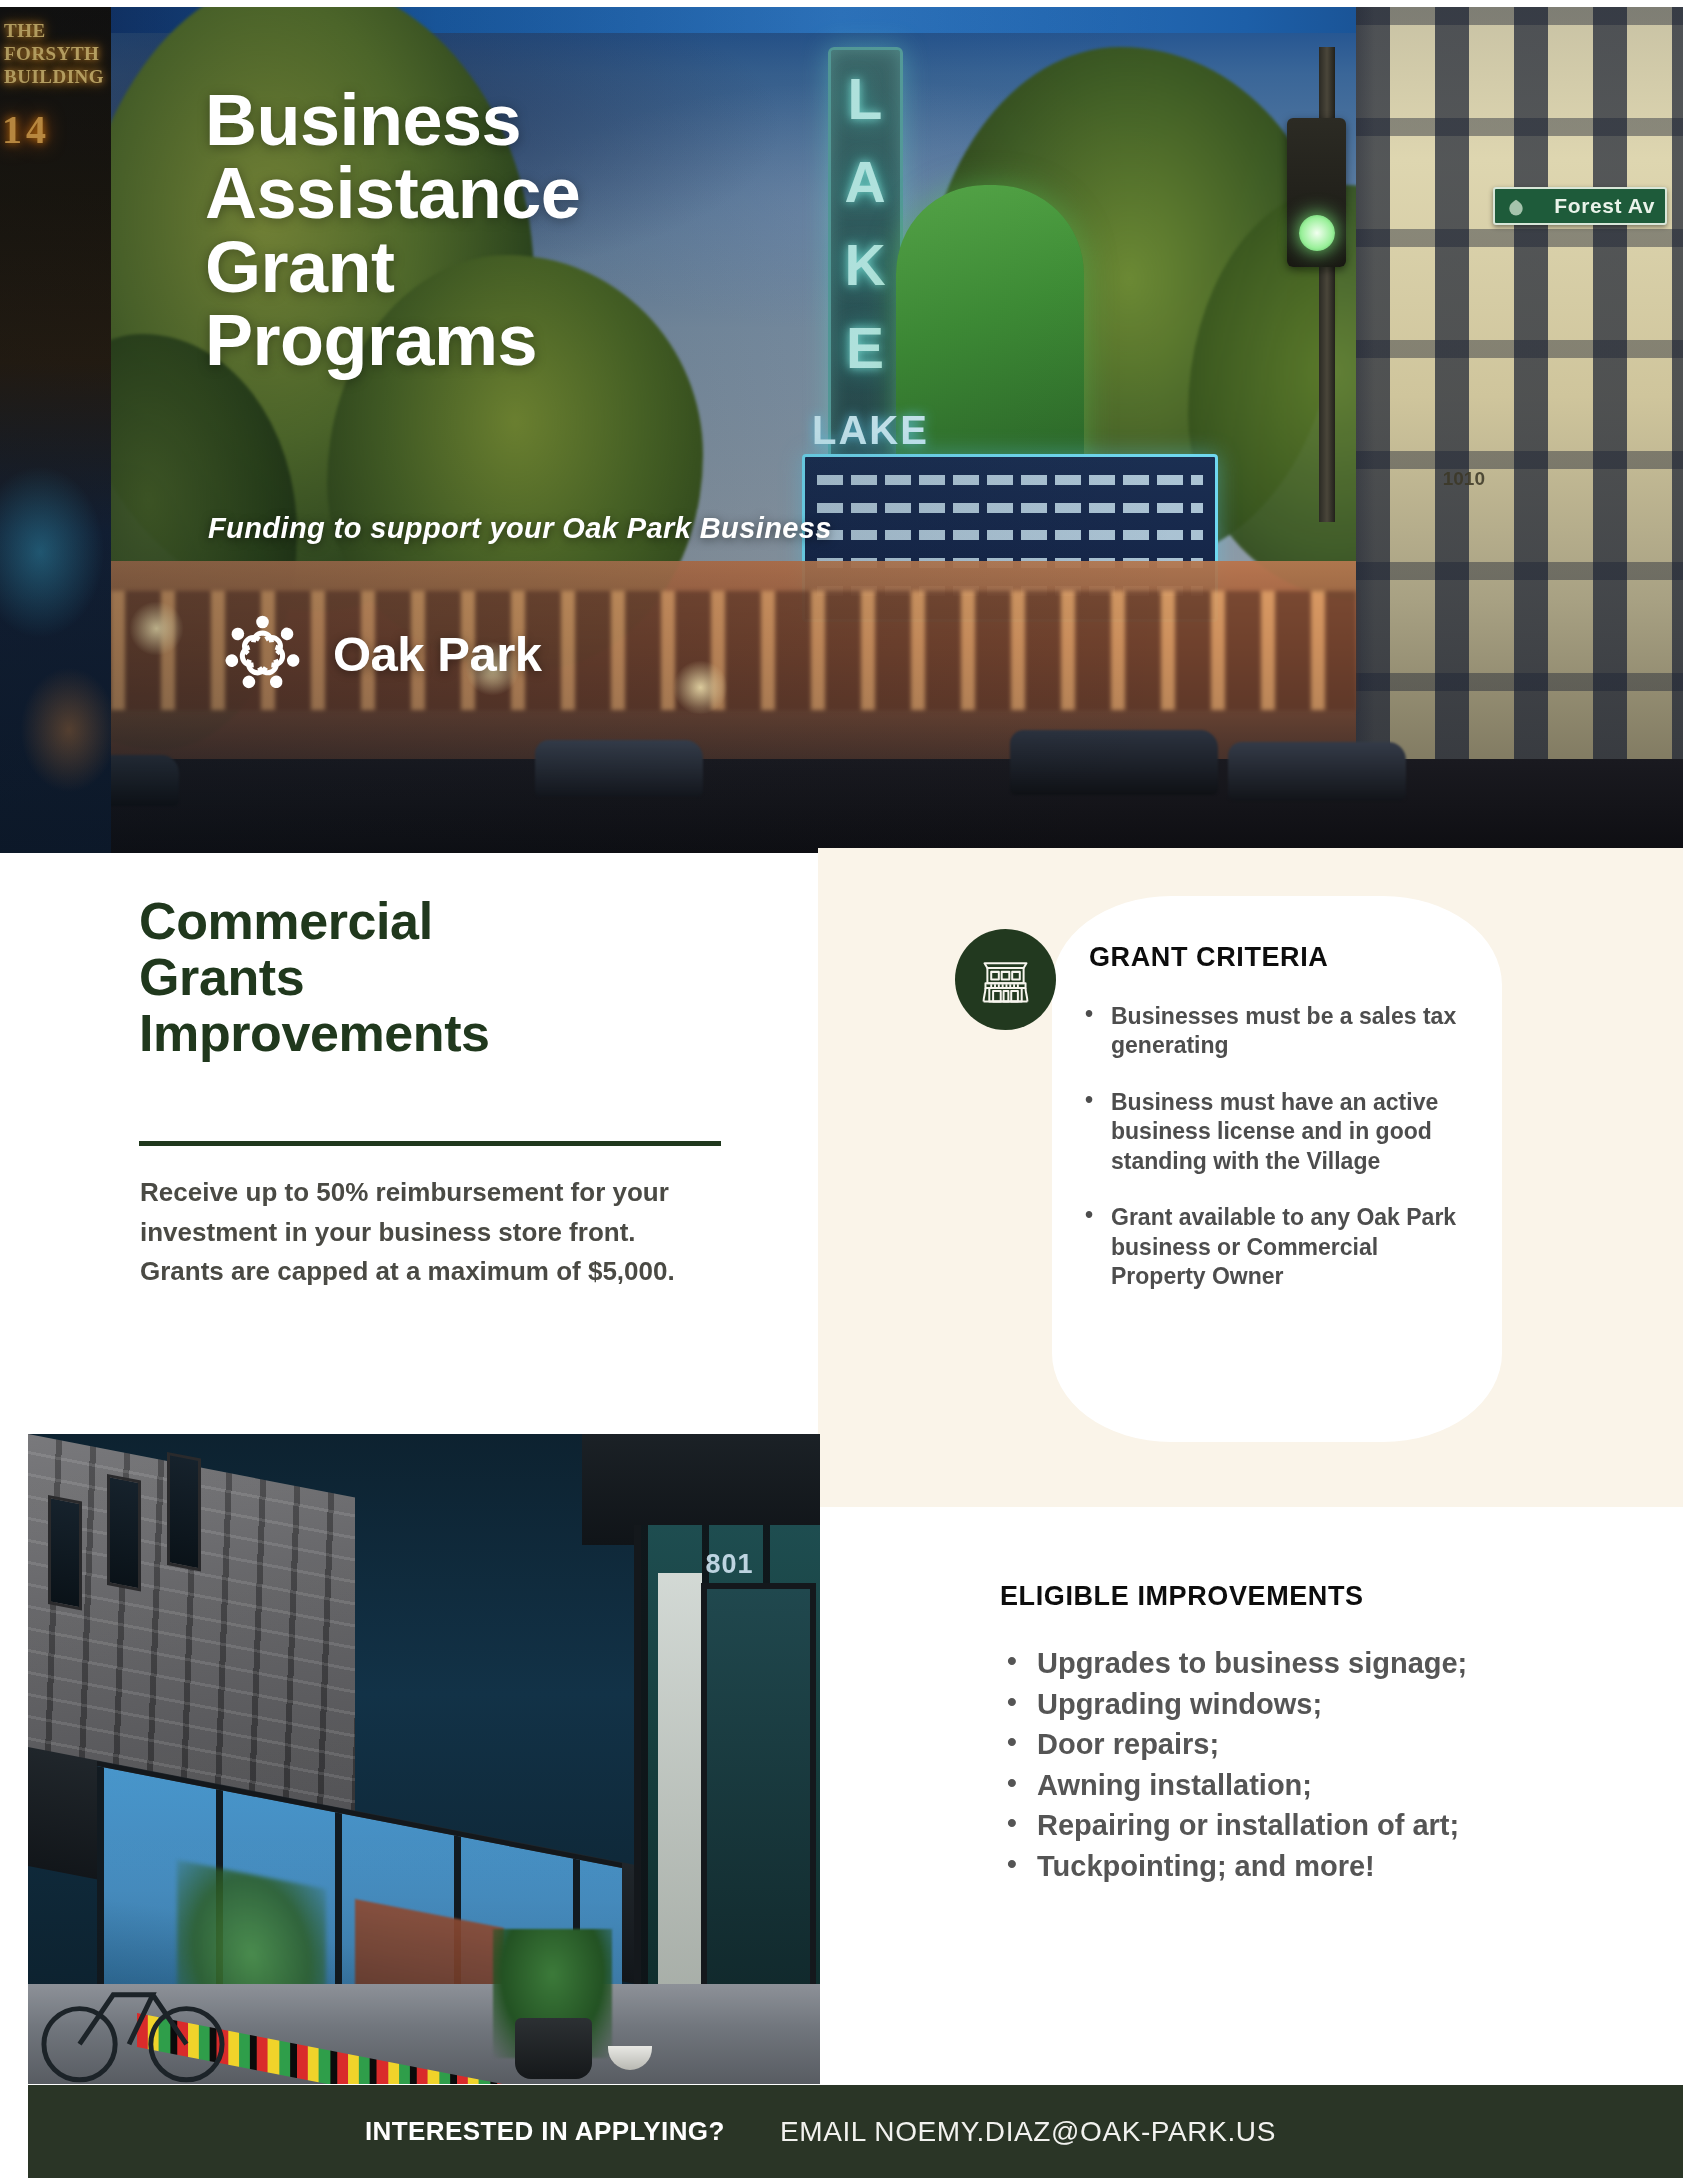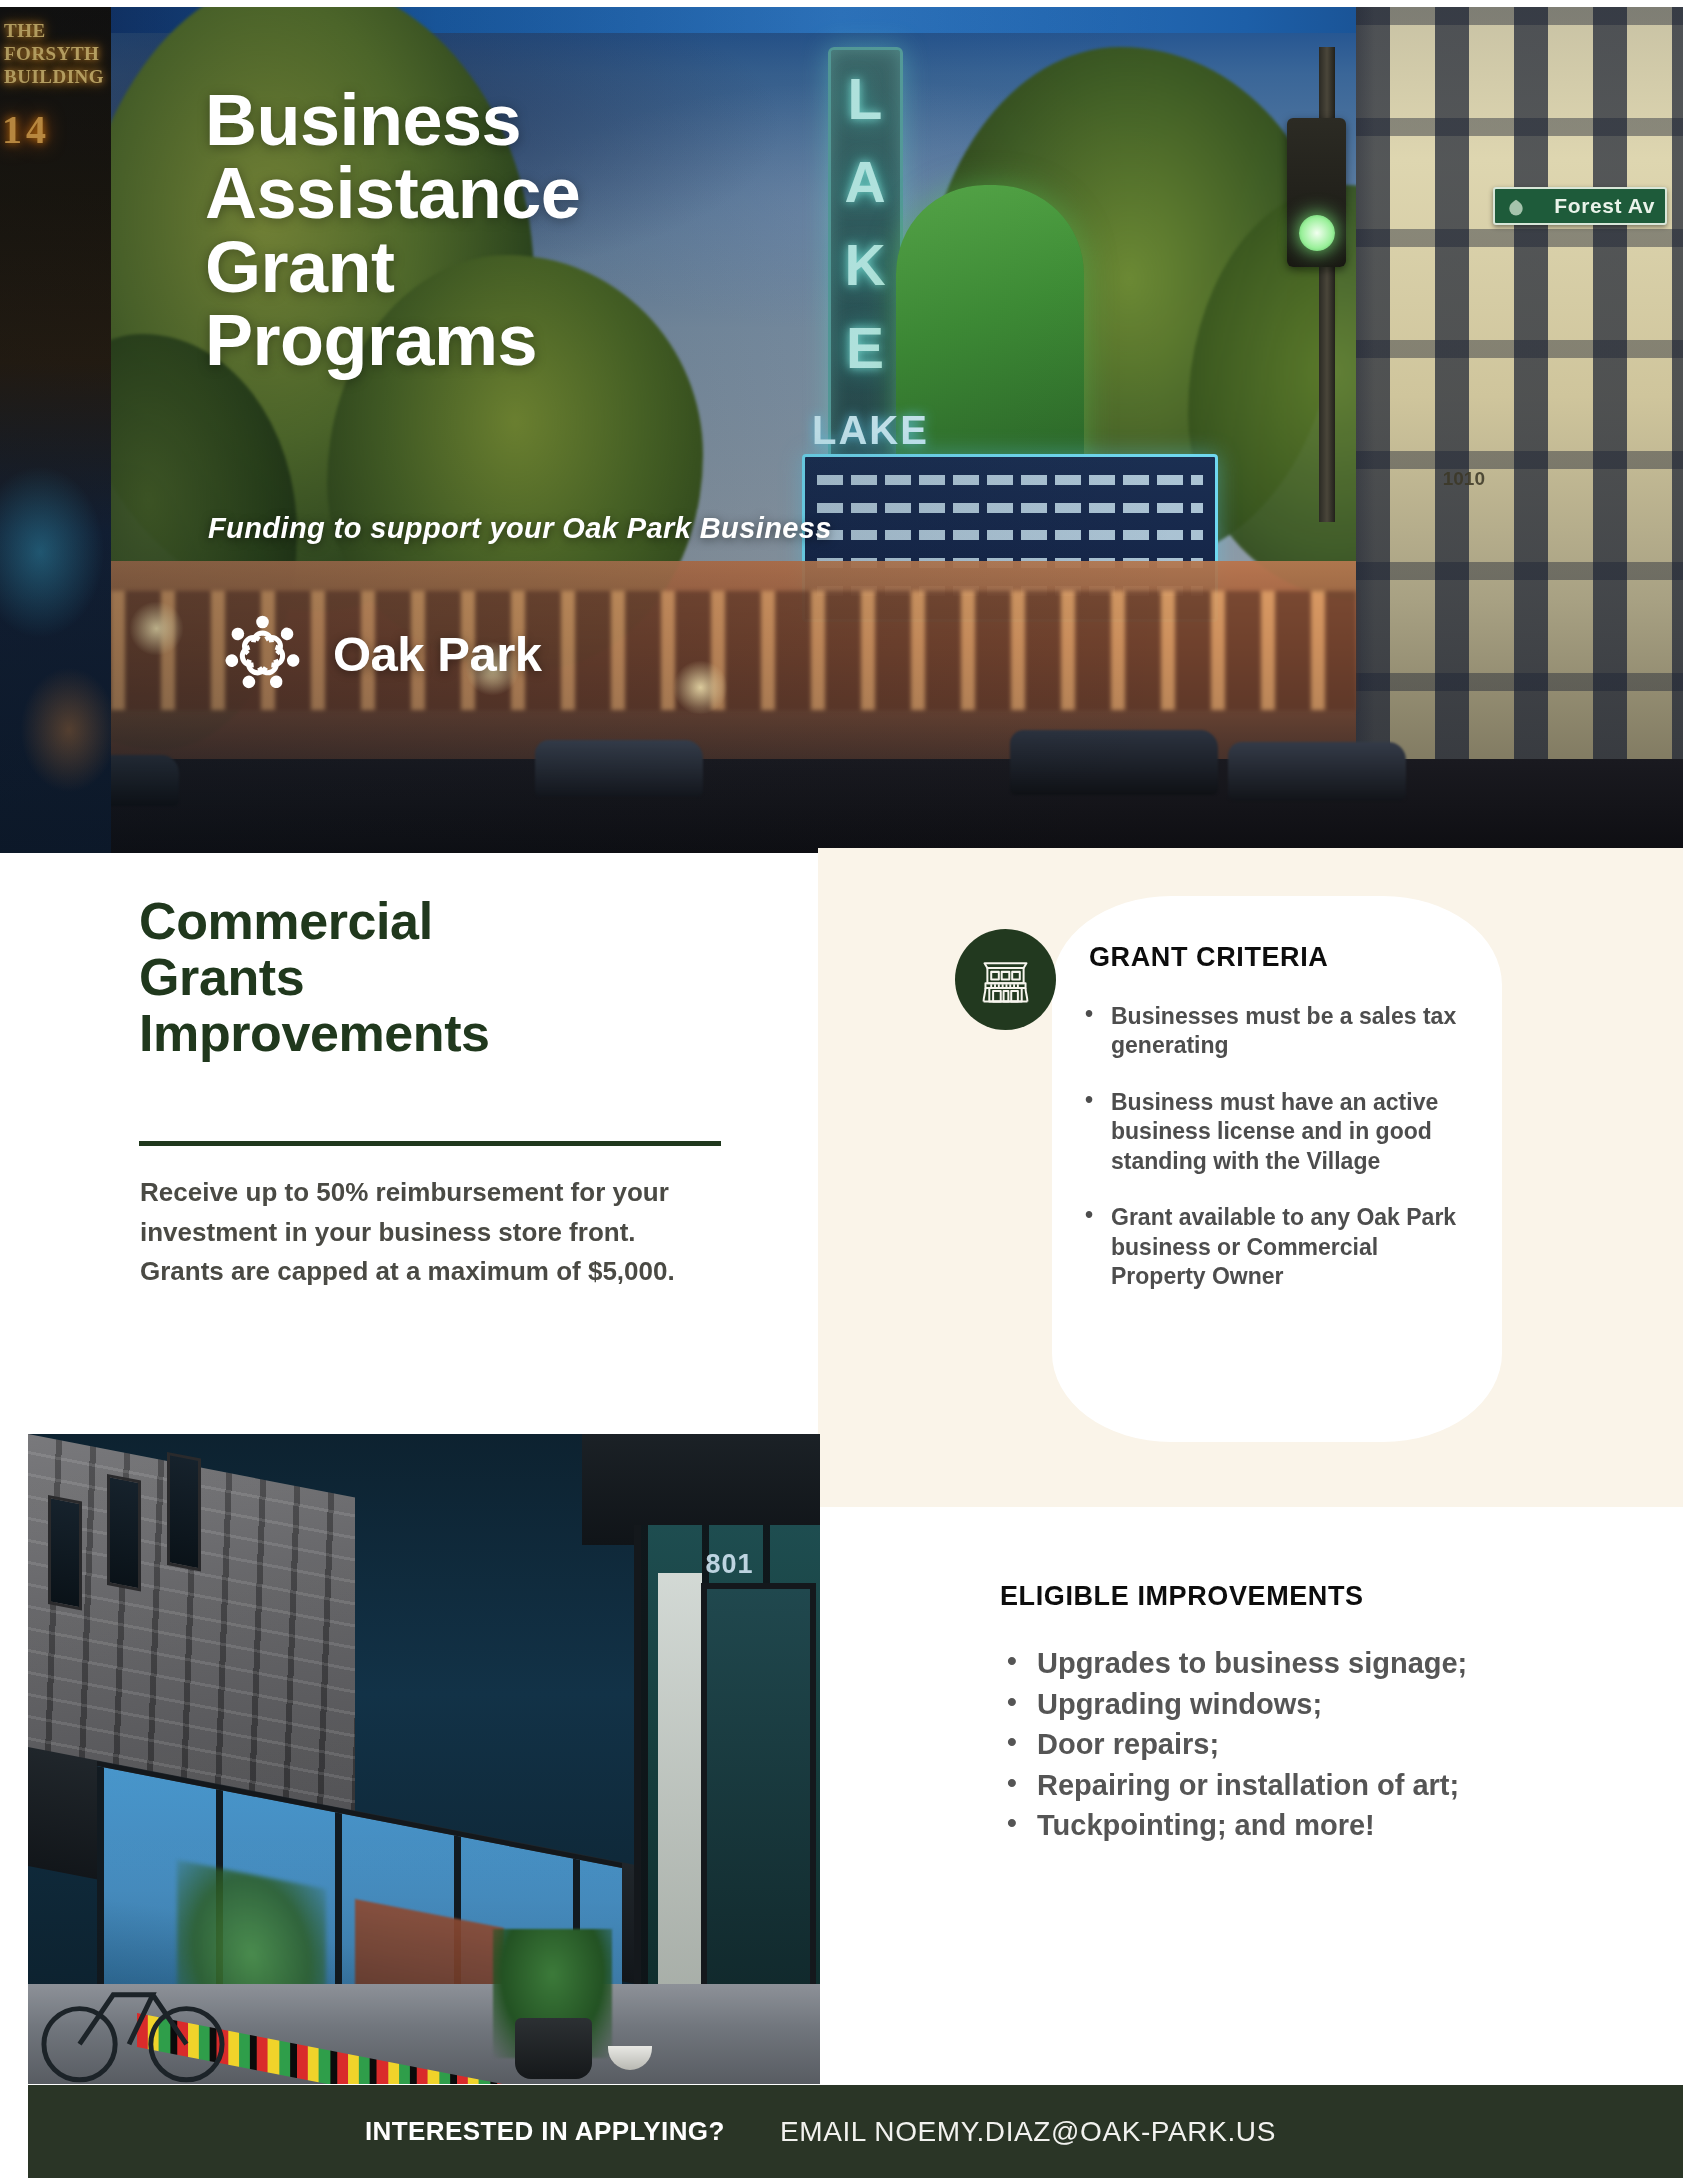--- a/index.html
+++ b/index.html
@@ -556,20 +556,21 @@
         <path d="M42 96l34-50h40l-24 50M76 46h34M116 46l34 50"></path>
       </g>
     </svg>
   </div>
 
   <div class="elig-title">ELIGIBLE IMPROVEMENTS</div>
   <ul class="elig-list">
     <li>Upgrades to business signage;</li>
     <li>Upgrading windows;</li>
     <li>Door repairs;</li>
+    <li>Awning installation;</li>
     <li>Repairing or installation of art;</li>
     <li>Tuckpointing; and more!</li>
   </ul>
 
   <div class="footer">
     <span class="footer-q">INTERESTED IN APPLYING?</span>
     <span class="footer-email">EMAIL NOEMY.DIAZ@OAK-PARK.US</span>
   </div>
 
 </div>

